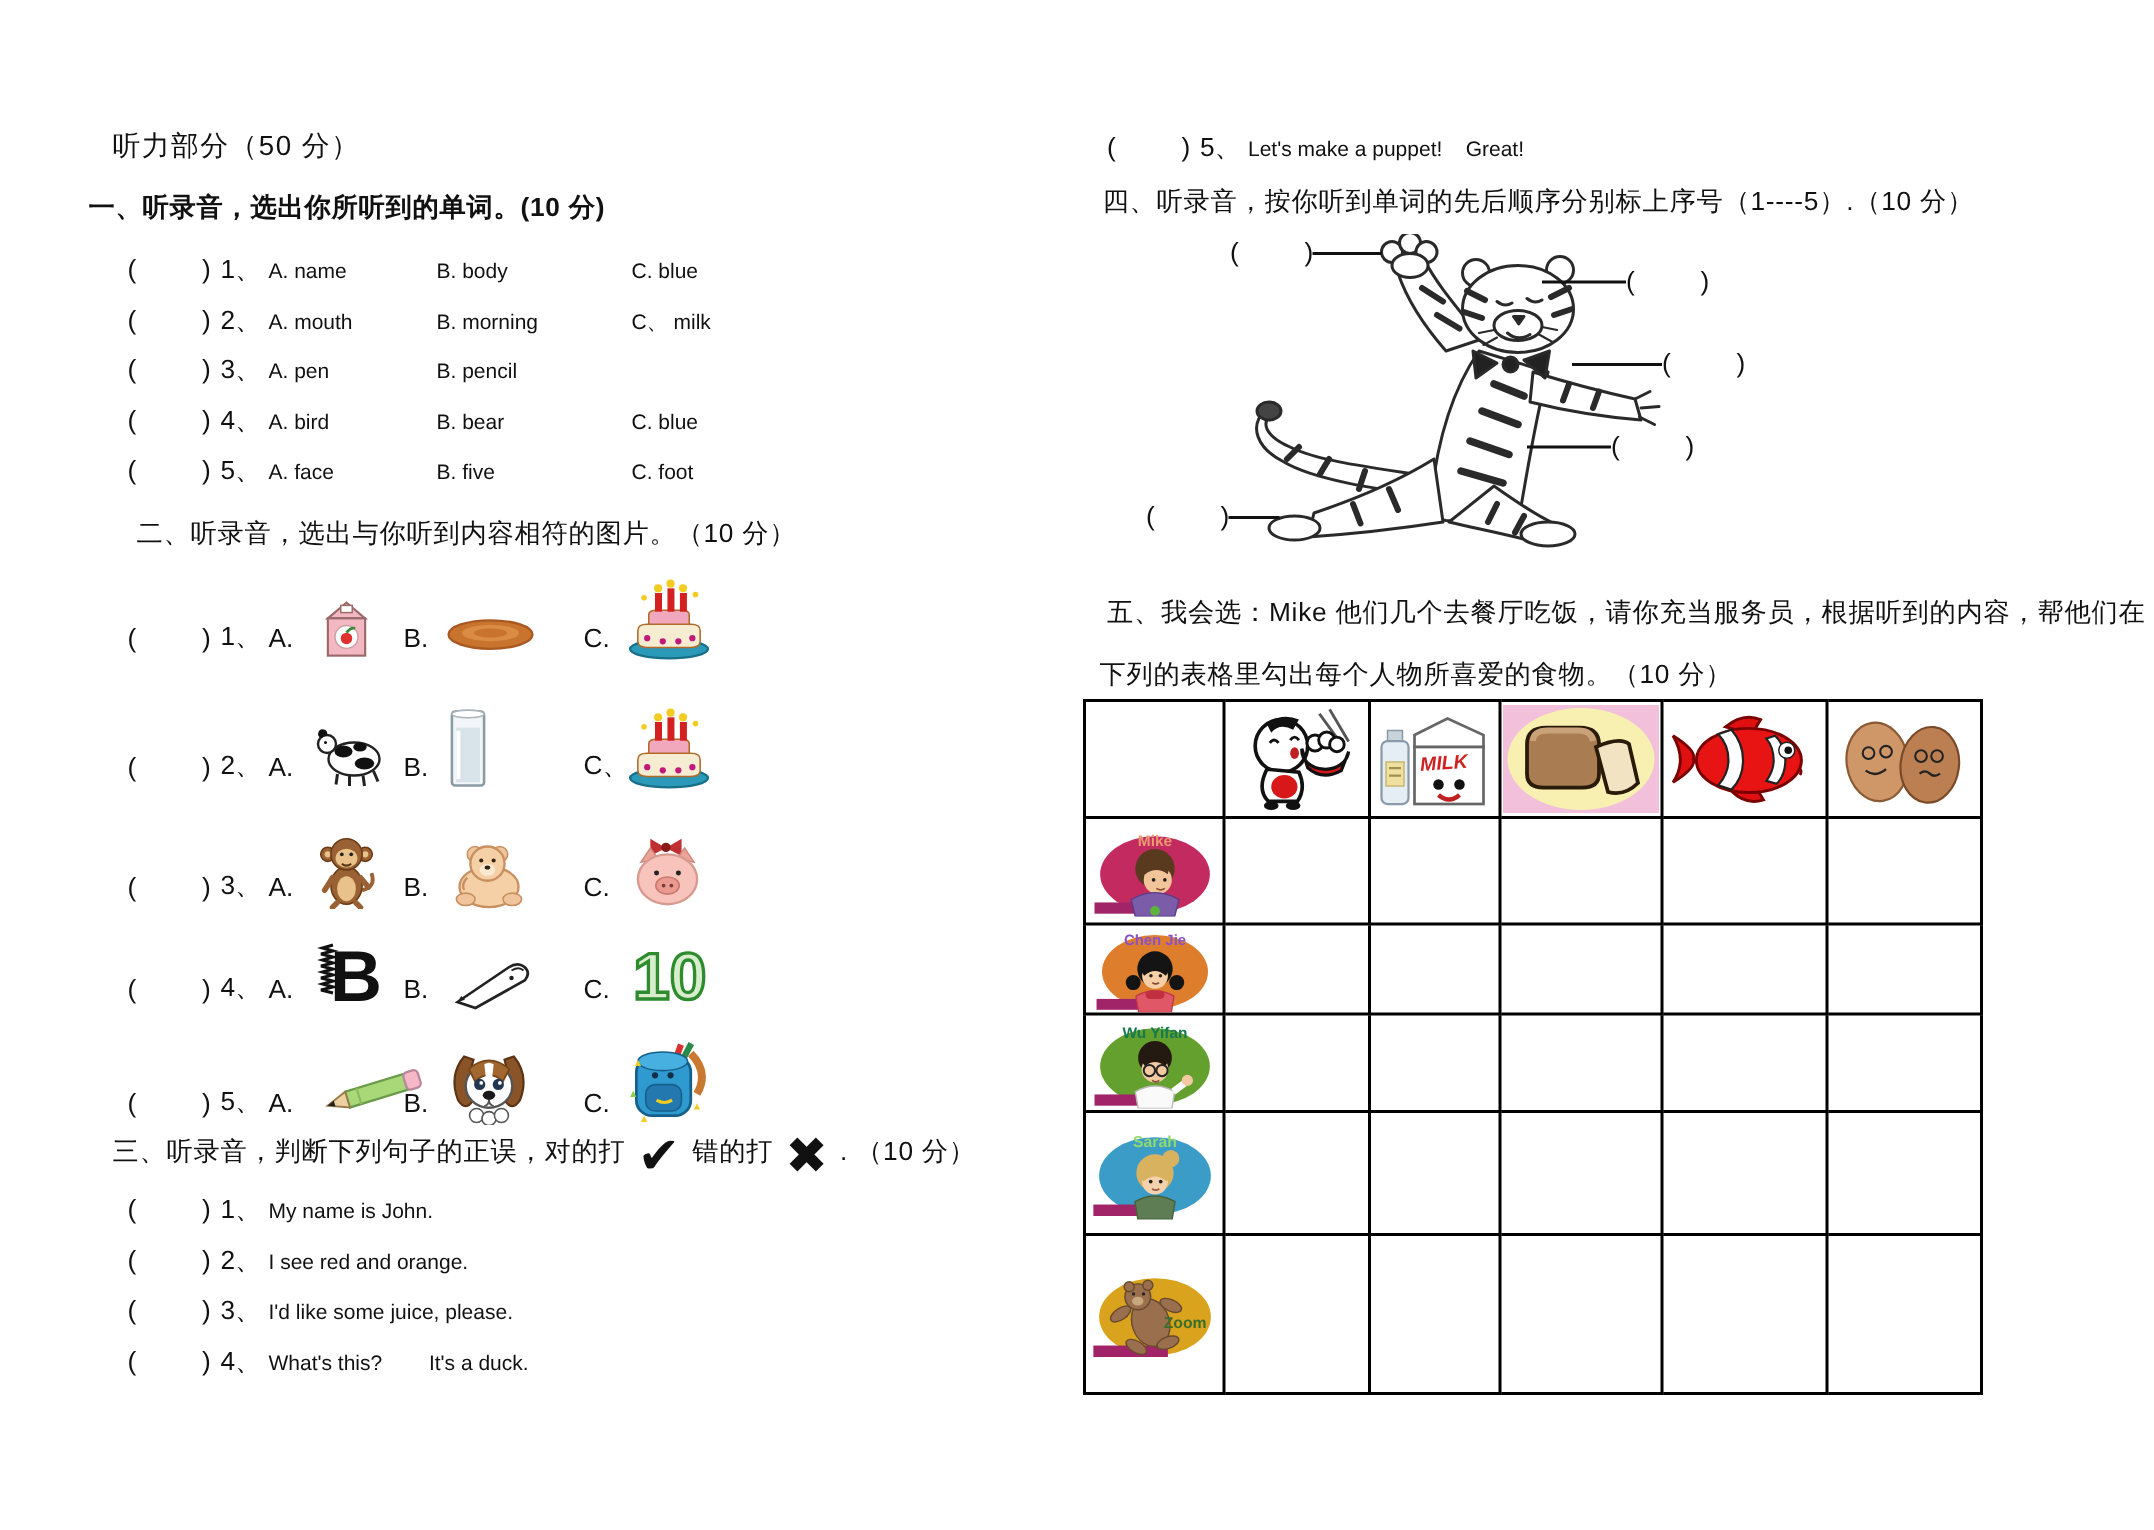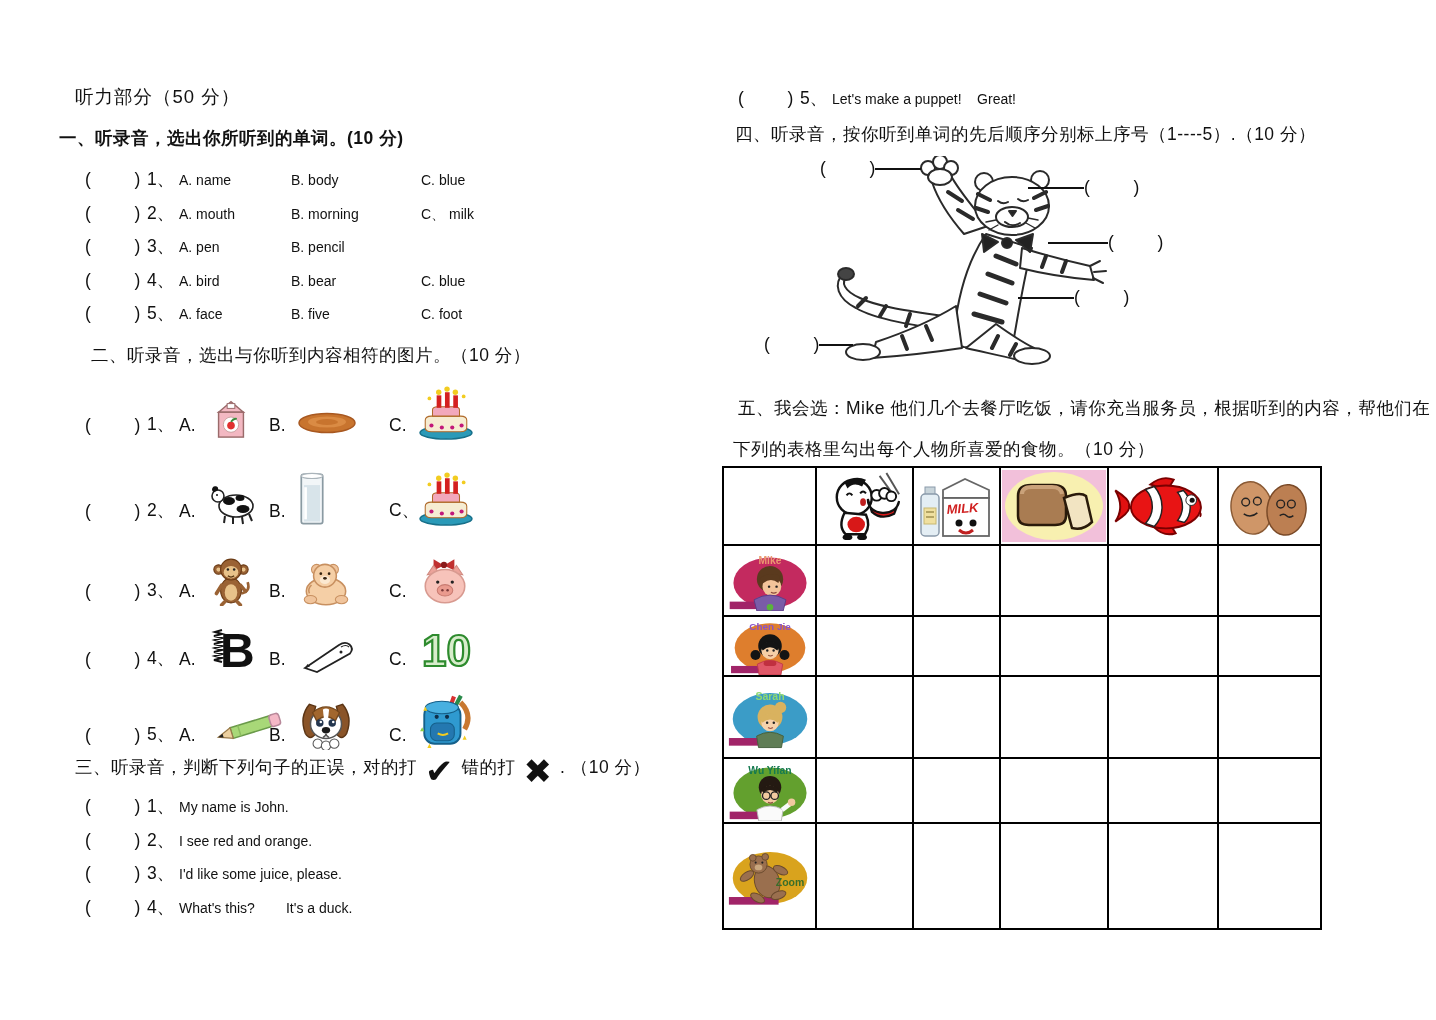--- a/index.html
+++ b/index.html
@@ -578,62 +578,62 @@
       </svg>
     </div>
         </td>
     <td></td>
         <td></td>
         <td></td>
         <td></td>
         <td></td>
   </tr>
 
-  <tr style="height:82px;">
-    <td>
-          <div class="cellwrap">
-      <svg width="86" height="74" viewBox="0 0 90 64">
-        <ellipse cx="45" cy="34" rx="39" ry="27" fill="#3b9cc7"></ellipse>
-        <rect x="2" y="54" width="52" height="8" fill="#a12468"></rect>
-        <circle cx="56" cy="22" r="6" fill="#d9b25f"></circle>
-        <circle cx="45" cy="32" r="13" fill="#d9b25f"></circle>
-        <circle cx="45" cy="38" r="9" fill="#f6d2ac"></circle>
-        <path d="M34,34 Q45,23 56,34 L53,38 Q45,31 37,38 Z" fill="#d9b25f"></path>
-        <circle cx="42" cy="38" r="1.3" fill="#222"></circle>
-              <circle cx="49" cy="38" r="1.3" fill="#222"></circle>
-        <path d="M43,43 q2.5,2 5,0" stroke="#a05a4a" stroke-width="1.2" fill="none"></path>
-        <path d="M31,52 q14,-8 28,0 l-2,12 h-24 z" fill="#5f7d55" stroke="#44603c"></path>
-        <text x="45" y="14" text-anchor="middle" font-size="11" font-weight="bold" class="avatar-name" fill="#90d870">Sarah</text>
-      </svg>
-    </div>
-        </td>
-    <td></td>
-        <td></td>
-        <td></td>
-        <td></td>
-        <td></td>
-  </tr>
-
   <tr style="height:65px;">
     <td>
           <div class="cellwrap">
       <svg width="86" height="60" viewBox="0 0 90 64">
         <ellipse cx="45" cy="34" rx="39" ry="27" fill="#63a02e"></ellipse>
         <rect x="2" y="54" width="52" height="8" fill="#a12468"></rect>
         <circle cx="45" cy="28" r="12" fill="#241a12"></circle>
         <circle cx="45" cy="36" r="9.5" fill="#f2c9a0"></circle>
         <path d="M35,30 Q45,22 55,30 L52,34 Q45,28 38,34 Z" fill="#241a12"></path>
         <circle cx="41" cy="37" r="4" fill="none" stroke="#222" stroke-width="1.4"></circle>
               <circle cx="50" cy="37" r="4" fill="none" stroke="#222" stroke-width="1.4"></circle>
               <line x1="45" y1="37" x2="46" y2="37" stroke="#222" stroke-width="1.4"></line>
         <path d="M43,44 q2.5,2 5,0" stroke="#8a4a3a" stroke-width="1.2" fill="none"></path>
         <path d="M31,52 q14,-8 28,0 l-2,12 h-24 z" fill="#fafafa" stroke="#b8b8b8"></path>
         <line x1="58" y1="52" x2="66" y2="46" stroke="#fafafa" stroke-width="5"></line>
         <circle cx="68" cy="44" r="4" fill="#f2c9a0"></circle>
         <text x="45" y="14" text-anchor="middle" font-size="11" font-weight="bold" class="avatar-name" fill="#157a50">Wu Yifan</text>
+      </svg>
+    </div>
+        </td>
+    <td></td>
+        <td></td>
+        <td></td>
+        <td></td>
+        <td></td>
+  </tr>
+
+  <tr style="height:82px;">
+    <td>
+          <div class="cellwrap">
+      <svg width="86" height="74" viewBox="0 0 90 64">
+        <ellipse cx="45" cy="34" rx="39" ry="27" fill="#3b9cc7"></ellipse>
+        <rect x="2" y="54" width="52" height="8" fill="#a12468"></rect>
+        <circle cx="56" cy="22" r="6" fill="#d9b25f"></circle>
+        <circle cx="45" cy="32" r="13" fill="#d9b25f"></circle>
+        <circle cx="45" cy="38" r="9" fill="#f6d2ac"></circle>
+        <path d="M34,34 Q45,23 56,34 L53,38 Q45,31 37,38 Z" fill="#d9b25f"></path>
+        <circle cx="42" cy="38" r="1.3" fill="#222"></circle>
+              <circle cx="49" cy="38" r="1.3" fill="#222"></circle>
+        <path d="M43,43 q2.5,2 5,0" stroke="#a05a4a" stroke-width="1.2" fill="none"></path>
+        <path d="M31,52 q14,-8 28,0 l-2,12 h-24 z" fill="#5f7d55" stroke="#44603c"></path>
+        <text x="45" y="14" text-anchor="middle" font-size="11" font-weight="bold" class="avatar-name" fill="#90d870">Sarah</text>
       </svg>
     </div>
         </td>
     <td></td>
         <td></td>
         <td></td>
         <td></td>
         <td></td>
   </tr>
 

